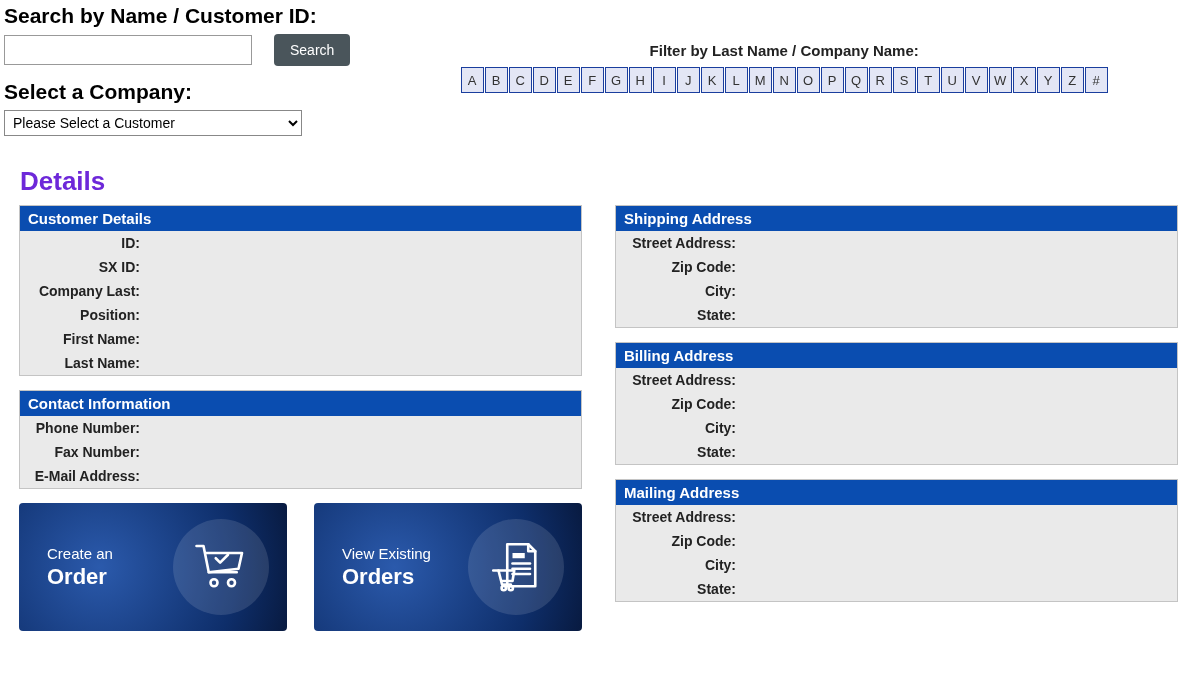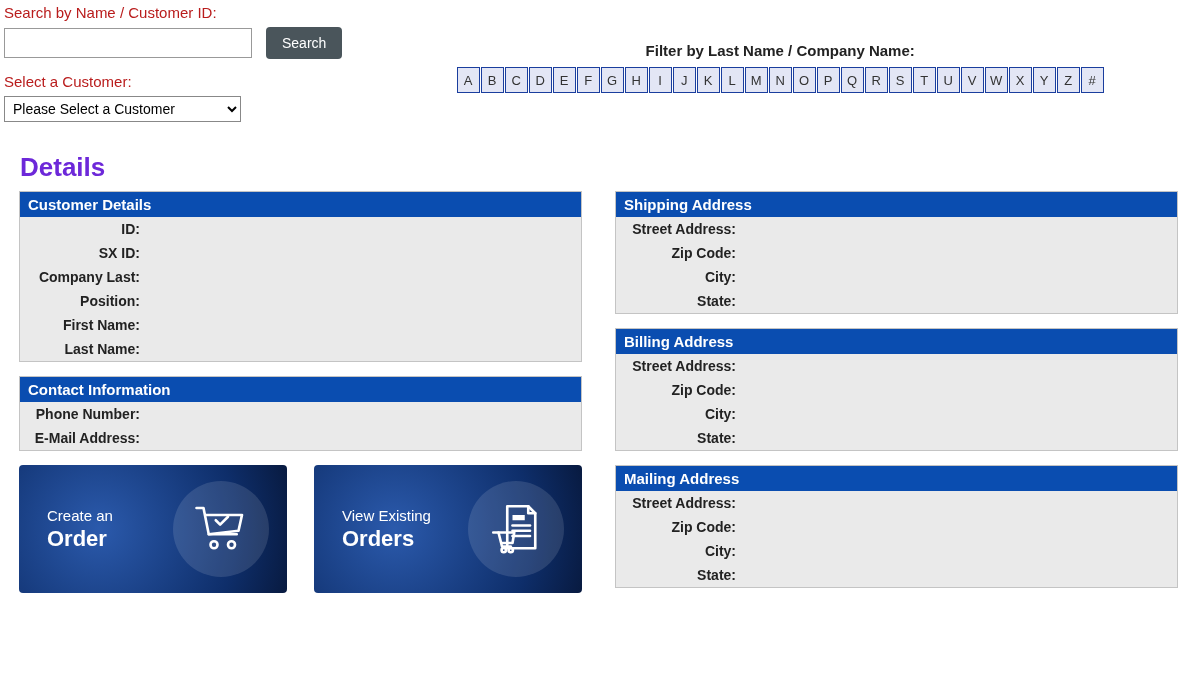--- a/index.html
+++ b/index.html
@@ -13,48 +13,48 @@
     width: 1182px;
   }
   .top-row {
     display: flex;
     gap: 40px;
     margin-bottom: 10px;
   }
   .search-col { flex: 0 0 auto; }
   .filter-col { flex: 1; }
   .label-bold {
-    font-weight: 400;
-    font-size: 15px;
-    color: #b91c1c;
+    font-weight: 700;
+    font-size: 21px;
+    color: #000000;
     margin-bottom: 6px;
   }
   .search-row {
     display: flex;
-    gap: 14px;
+    gap: 22px;
     align-items: center;
   }
   .search-input {
     width: 248px;
     height: 30px;
     border: 1px solid #999;
     padding: 4px 6px;
     font-size: 14px;
   }
   .search-btn {
     background: #4a555b;
     color: #fff;
     border: none;
     border-radius: 4px;
     padding: 8px 16px;
     font-size: 14px;
     cursor: pointer;
   }
   .select-customer {
-    width: 237px;
+    width: 298px;
     height: 26px;
     border: 1px solid #888;
     font-size: 14px;
     padding: 2px 4px;
     background: #fff;
   }
   .filter-label {
     font-weight: 700;
     font-size: 15px;
     text-align: center;
@@ -152,21 +152,21 @@
 </head>
 <body>
 
 <div class="top-row">
   <div class="search-col">
     <div class="label-bold">Search by Name / Customer ID:</div>
     <div class="search-row">
       <input class="search-input" type="text" value="" style="">
       <button class="search-btn">Search</button>
     </div>
-    <div class="label-bold" style="margin-top:14px">Select a Customer:</div>
+    <div class="label-bold" style="margin-top:14px">Select a Company:</div>
     <select class="select-customer">
       <option>Please Select a Customer</option>
     </select>
   </div>
 
   <div class="filter-col">
     <div class="filter-label">Filter by Last Name / Company Name:</div>
     <div class="alpha-row" id="alpha-row">
         <div class="alpha-btn">A</div>
         <div class="alpha-btn">B</div>
@@ -233,20 +233,24 @@
         </div>
     </div>
     <div class="panel">
       <div class="panel-header">Contact Information</div>
       <div id="panel-contact">
           <div class="field-row">
             <div class="field-label">Phone Number:</div>
             <div class="field-value"></div>
           </div>
           <div class="field-row">
+            <div class="field-label">Fax Number:</div>
+            <div class="field-value"></div>
+          </div>
+          <div class="field-row">
             <div class="field-label">E-Mail Address:</div>
             <div class="field-value"></div>
           </div>
         </div>
     </div>
 
     <div class="cta-row">
       <div class="cta-card">
         <div class="cta-text">
           <div class="cta-line1">Create an</div>

